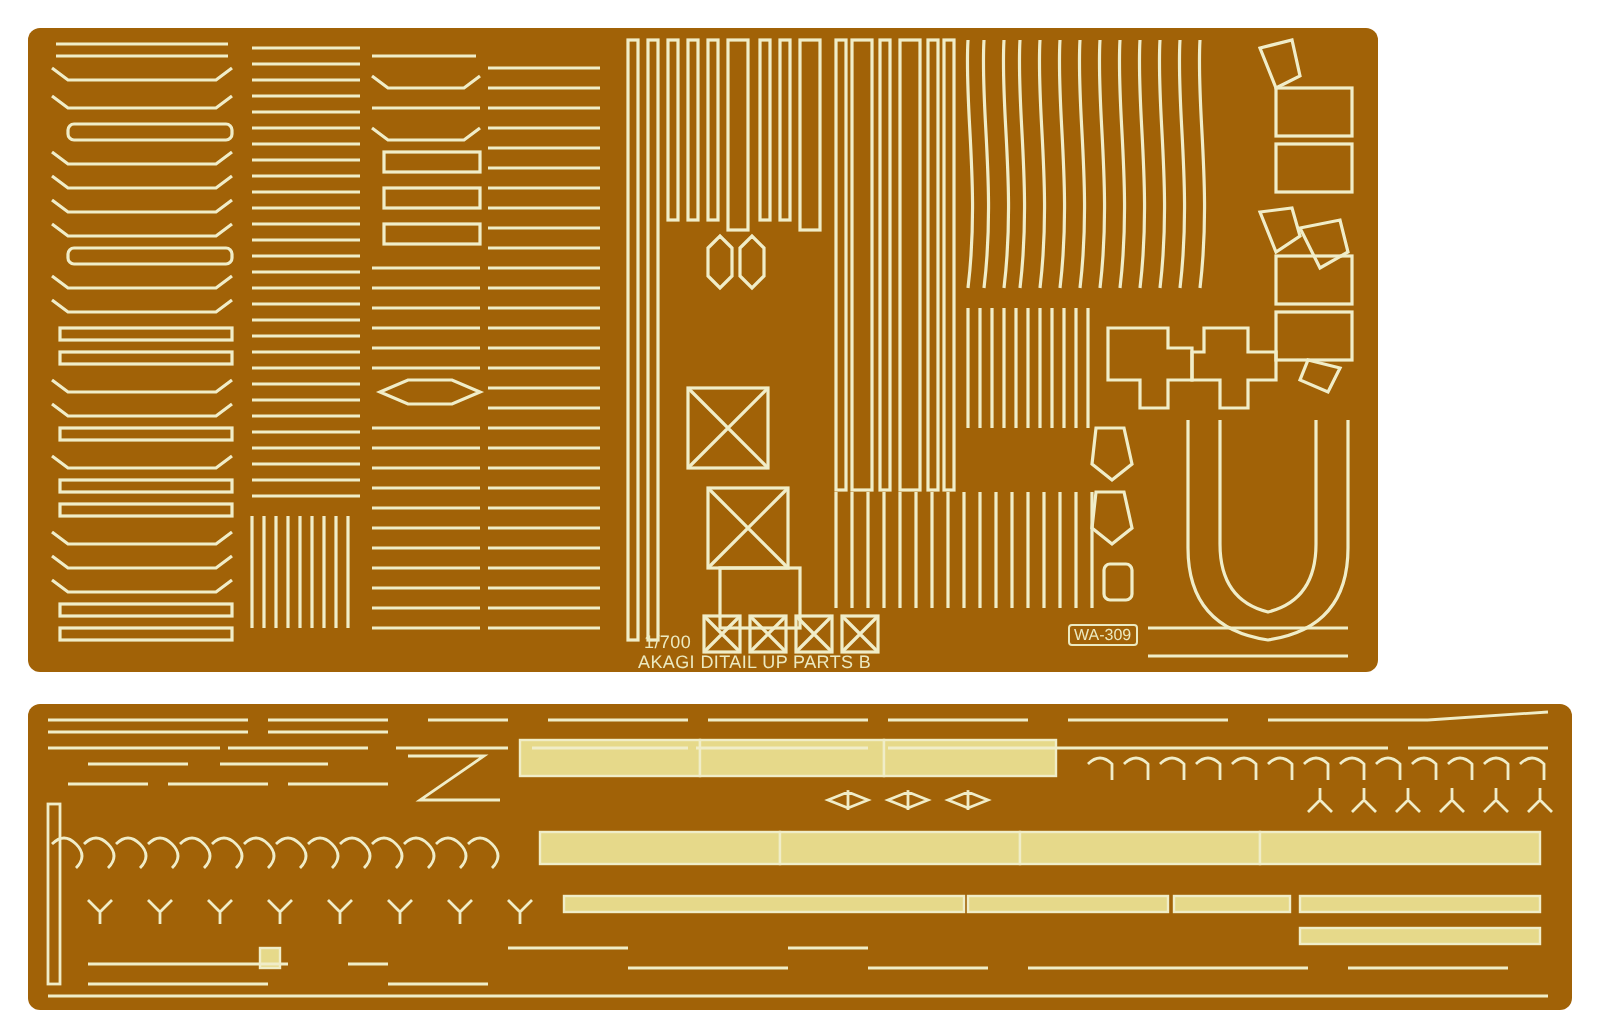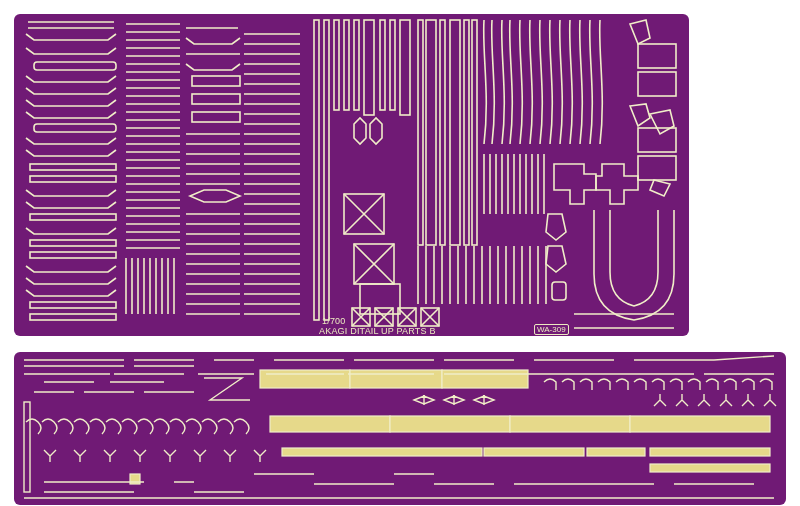--- a/index.html
+++ b/index.html
@@ -1,17 +1,17 @@
 <!DOCTYPE html>
 <html><head>
 <meta charset="utf-8">
 <style>
   html,body{margin:0;padding:0;background:#ffffff;}
   body{width:800px;height:506px;position:relative;overflow:hidden;font-family:"Liberation Sans",sans-serif;}
-  .sheet{position:absolute;background:#701a75;border-radius:6px;overflow:hidden;}
+  .sheet{position:absolute;background:#a16207;border-radius:6px;overflow:hidden;}
   .top{left:14px;top:14px;width:675px;height:322px;}
   .bottom{left:14px;top:352px;width:772px;height:153px;}
   svg{position:absolute;left:0;top:0;}
   .label{position:absolute;color:#eceac0;font-size:9px;letter-spacing:0.2px;white-space:nowrap;}
   .code{position:absolute;color:#eceac0;font-size:8px;border:1px solid #eceac0;border-radius:2px;padding:0 2px;}
 </style>
 </head>
 <body>
 
 <div class="sheet top">
@@ -107,21 +107,21 @@
         <path d="M580 196 V260 Q580 300 620 306 Q660 300 660 260 V196"></path>
         <path d="M596 196 V258 Q596 286 620 292 Q644 286 644 258 V196"></path>
         <path d="M560 300 H660 M560 314 H660"></path>
         <path d="M534 200 L548 200 L552 218 L542 226 L532 218 Z M534 232 L548 232 L552 250 L542 258 L532 250 Z"></path>
         <rect x="538" y="268" width="14" height="18" rx="3"></rect>
       </g>
     </g>
   </svg>
   <div class="label" style="left:308px;top:302px;">1/700</div>
   <div class="label" style="left:305px;top:312px;">AKAGI DITAIL UP PARTS B</div>
-  <div class="code" style="left:520px;top:310px;">WA-309</div>
+  <div class="code" style="left:520px;top:298px;">WA-309</div>
 </div>
 
 <div class="sheet bottom">
   <svg width="772" height="153">
     <g fill="#e6d98a" stroke="#f0edc8" stroke-width="1.2">
       <rect x="246" y="18" width="90" height="18"></rect>
       <rect x="336" y="18" width="92" height="18"></rect>
       <rect x="428" y="18" width="86" height="18"></rect>
       <rect x="256" y="64" width="120" height="16"></rect>
       <rect x="376" y="64" width="120" height="16"></rect>

